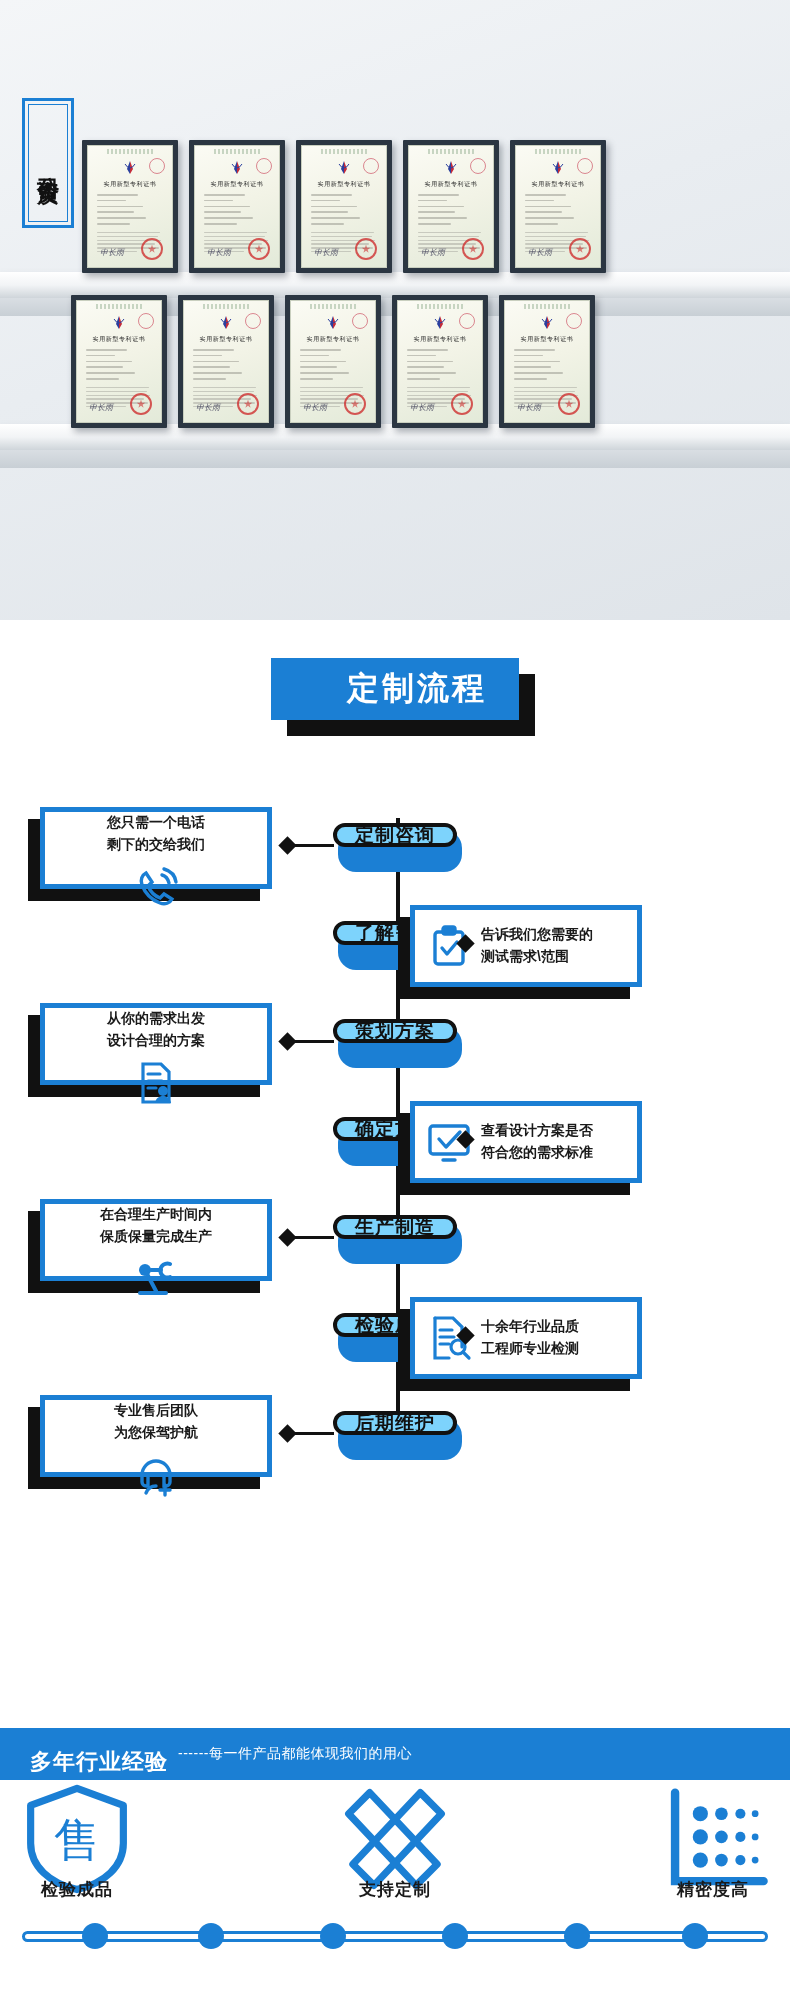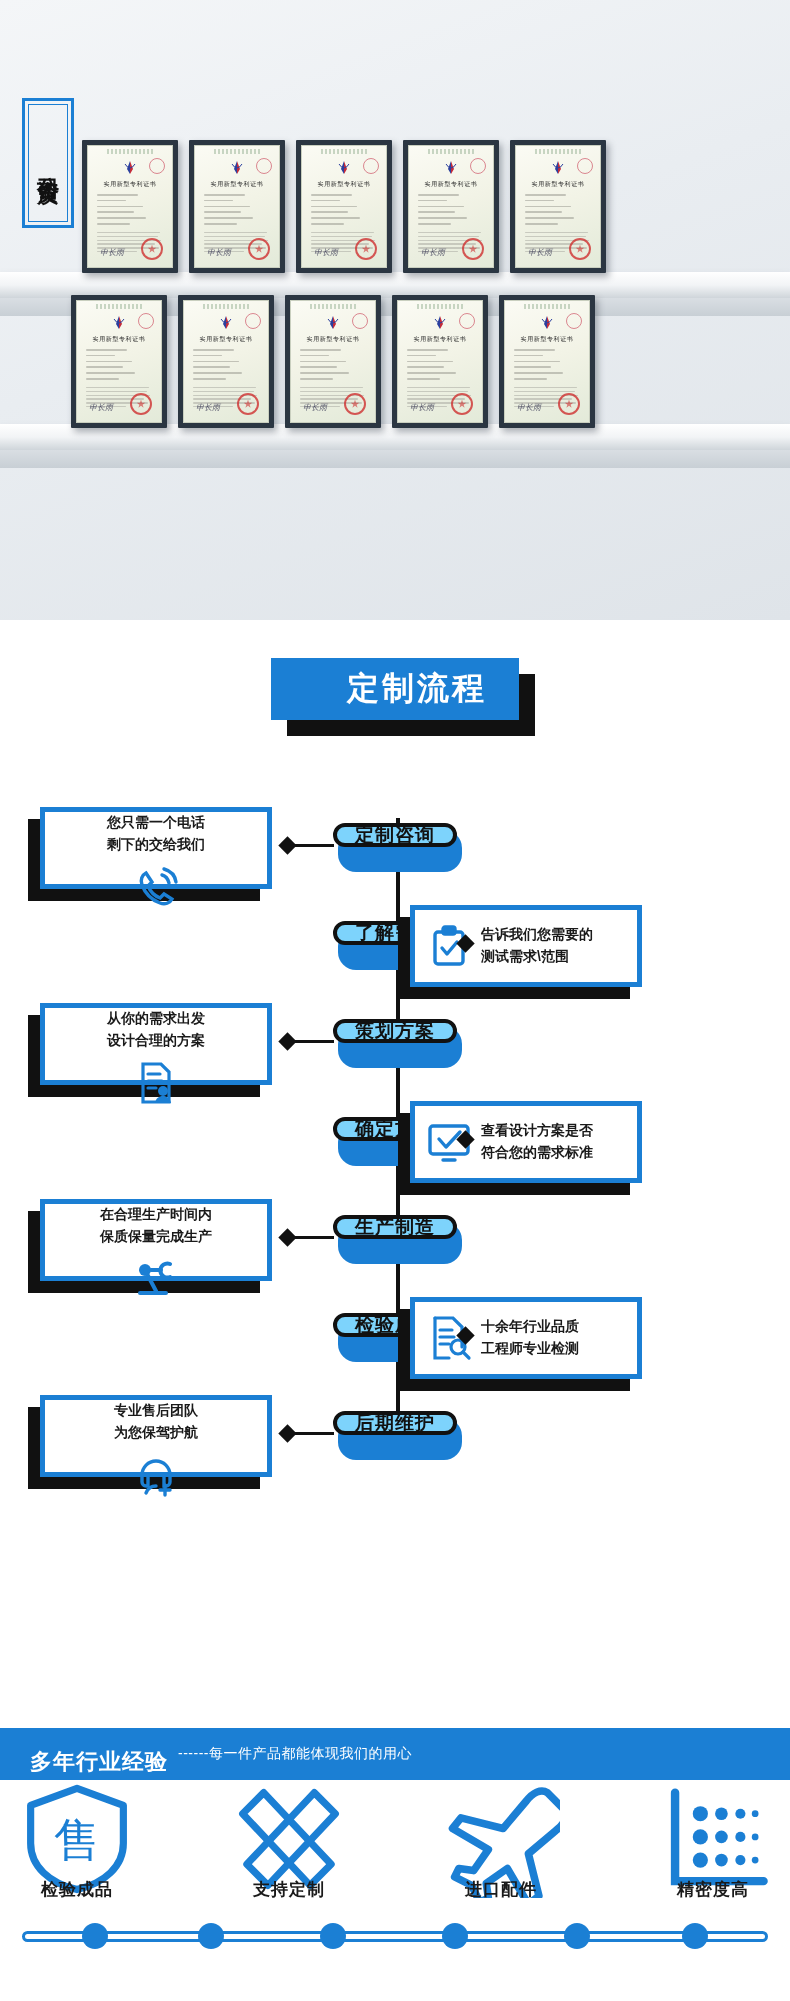--- a/index.html
+++ b/index.html
@@ -702,28 +702,20 @@
           <div class="f-label">检验成品</div>
         </div>
         <div class="feature">
           <div class="f-icon">
             <svg viewBox="0 0 56 56" fill="none" stroke="#1b7fd4" stroke-width="3.4" stroke-linejoin="round">
               <path d="M16 6 6 16l32 34 10-10z"></path>
               <path d="M40 6 50 16 18 50 8 40z"></path>
             </svg>
           </div>
           <div class="f-label">支持定制</div>
-        </div>
-        <div class="feature">
-          <div class="f-icon">
-            <svg viewBox="0 0 56 56" fill="none" stroke="#1b7fd4" stroke-width="3.6" stroke-linejoin="round">
-              <path d="M50 6c-3-2-7 0-10 4L29 23 9 18l-4 5 17 10-7 10-7-1-2 4 8 4 4 8 4-2-1-7 10-7 10 17 5-4-5-20 13-11c4-3 6-7 4-10z"></path>
-            </svg>
-          </div>
-          <div class="f-label">进口配件</div>
         </div>
         <div class="feature">
           <div class="f-icon">
             <svg viewBox="0 0 56 56" fill="none" stroke="#1b7fd4" stroke-width="4" stroke-linecap="round">
               <path d="M10 6v42h42"></path>
               <circle cx="22" cy="16" r="3.6" fill="#1b7fd4" stroke="none"></circle>
               <circle cx="32" cy="16" r="3" fill="#1b7fd4" stroke="none"></circle>
               <circle cx="41" cy="16" r="2.4" fill="#1b7fd4" stroke="none"></circle>
               <circle cx="48" cy="16" r="1.6" fill="#1b7fd4" stroke="none"></circle>
               <circle cx="22" cy="27" r="3.6" fill="#1b7fd4" stroke="none"></circle>

